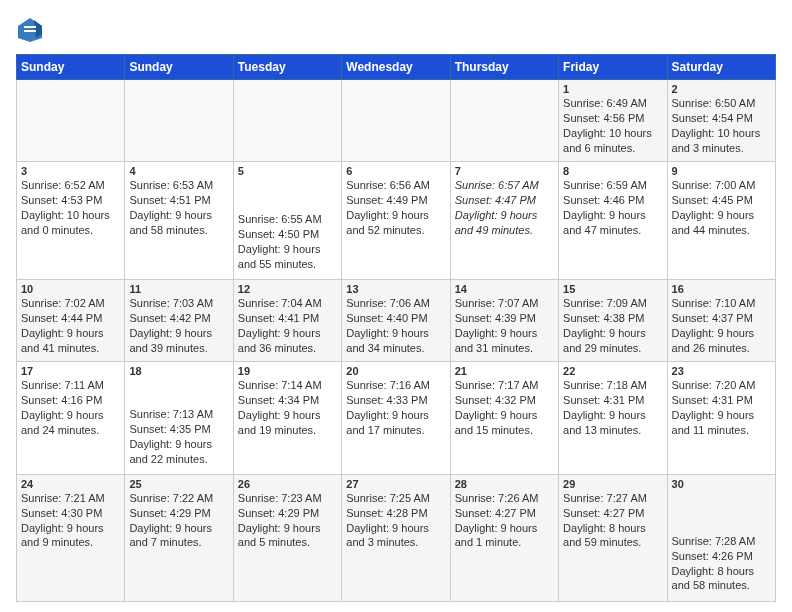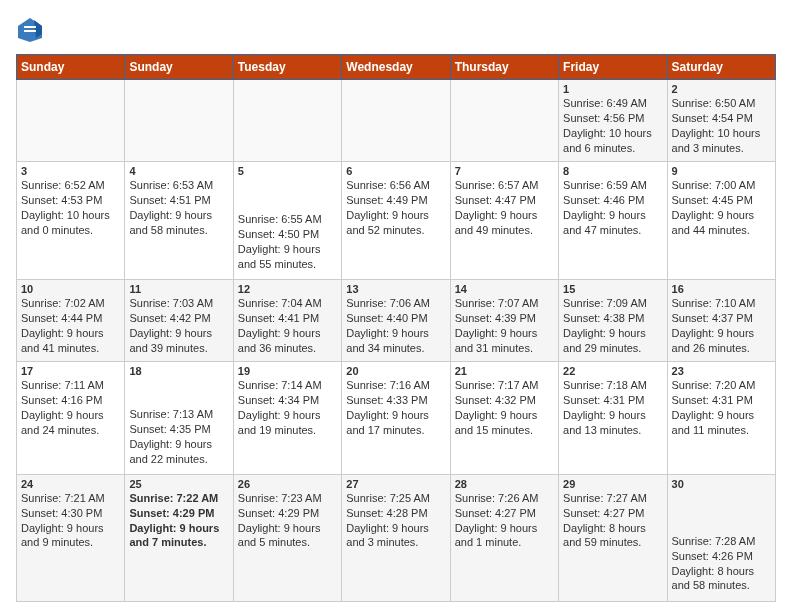--- a/index.html
+++ b/index.html
@@ -55,21 +55,21 @@
       color: #444;
     }
     .calendar {
       flex: 1;
       border: 1px solid #ccc;
       border-collapse: collapse;
       width: 100%;
       table-layout: fixed;
     }
     .calendar thead tr th {
-      background: #c2410c;
+      background: #1d4ed8;
       color: #fff;
       font-size: 12px;
       font-weight: bold;
       padding: 5px 4px;
       text-align: left;
       border: 1px solid #2e6aa0;
     }
     .calendar tbody tr td {
       border: 1px solid #ccc;
       vertical-align: top;
@@ -180,21 +180,21 @@
           </td>
           <td>
             <span class="day-number">6</span>
             <div class="day-info" style="white-space: pre-line;">Sunrise: 6:56 AM
 Sunset: 4:49 PM
 Daylight: 9 hours
 and 52 minutes.</div>
           </td>
           <td>
             <span class="day-number">7</span>
-            <div class="day-info" style="white-space: pre-line;">Sunrise: 6:57 AM
+            <div class="day-info" style="white-space: pre-line; font-style: italic;">Sunrise: 6:57 AM
 Sunset: 4:47 PM
 Daylight: 9 hours
 and 49 minutes.</div>
           </td>
           <td>
             <span class="day-number">8</span>
             <div class="day-info" style="white-space: pre-line;">Sunrise: 6:59 AM
 Sunset: 4:46 PM
 Daylight: 9 hours
 and 47 minutes.</div>
@@ -312,21 +312,21 @@
         <tr>
           <td>
             <span class="day-number">24</span>
             <div class="day-info" style="white-space: pre-line;">Sunrise: 7:21 AM
 Sunset: 4:30 PM
 Daylight: 9 hours
 and 9 minutes.</div>
           </td>
           <td>
             <span class="day-number">25</span>
-            <div class="day-info" style="white-space: pre-line; font-weight: bold;">Sunrise: 7:22 AM
+            <div class="day-info" style="white-space: pre-line;">Sunrise: 7:22 AM
 Sunset: 4:29 PM
 Daylight: 9 hours
 and 7 minutes.</div>
           </td>
           <td>
             <span class="day-number">26</span>
             <div class="day-info" style="white-space: pre-line;">Sunrise: 7:23 AM
 Sunset: 4:29 PM
 Daylight: 9 hours
 and 5 minutes.</div>

